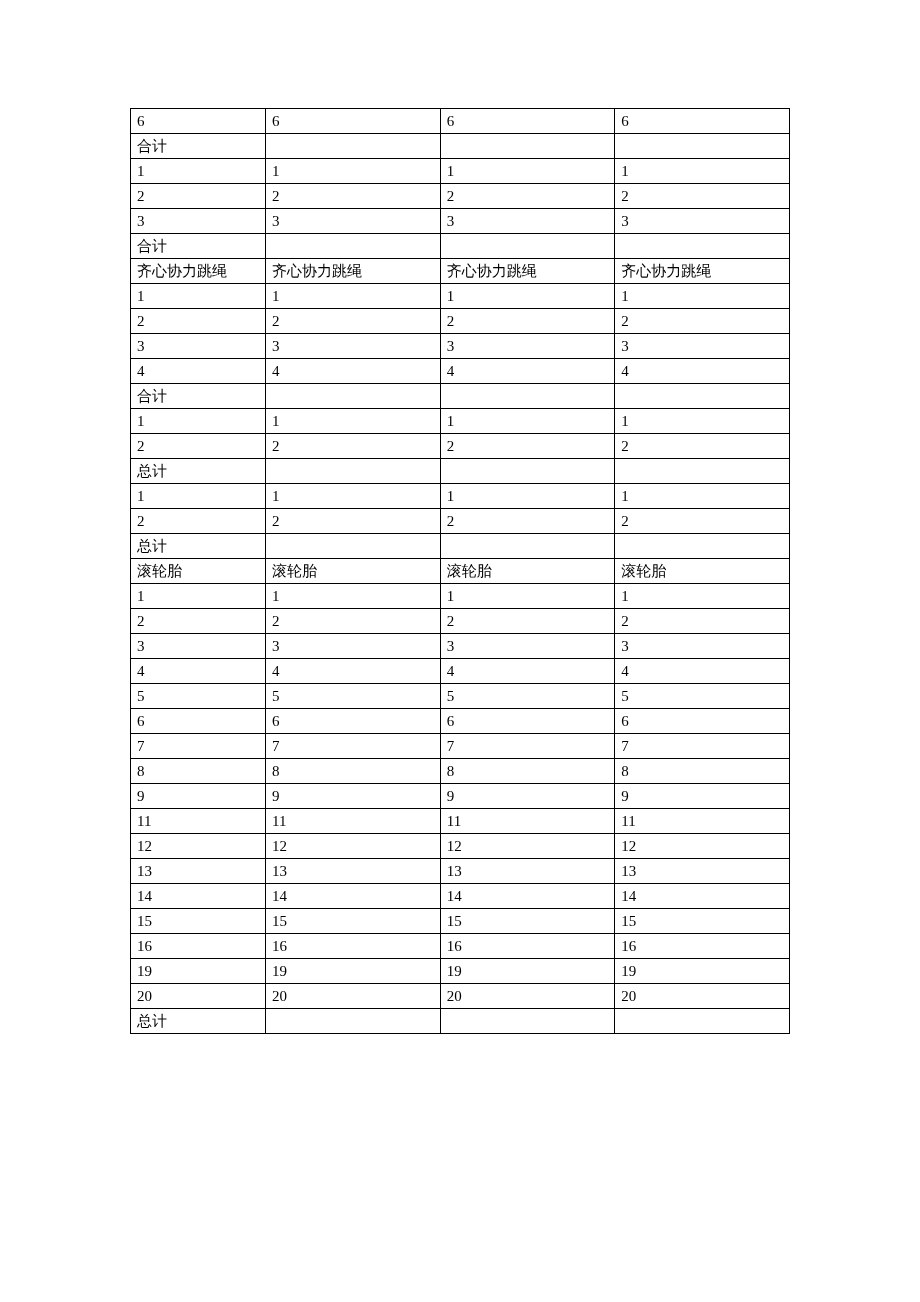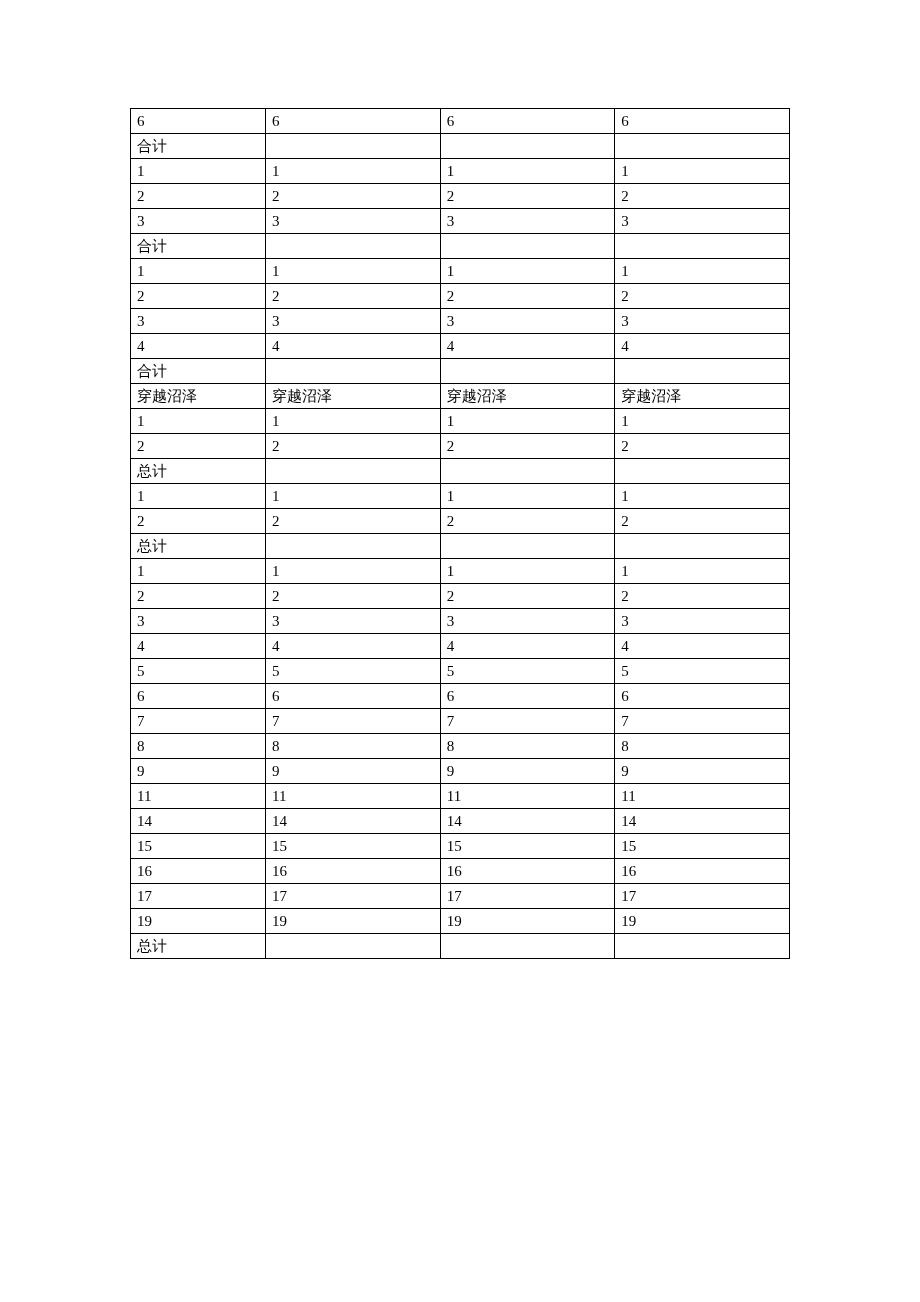--- a/index.html
+++ b/index.html
@@ -77,20 +77,26 @@
           <td>3</td>
           <td>3</td>
         </tr>
         <tr>
           <td>合计</td>
           <td></td>
           <td></td>
           <td></td>
         </tr>
         <tr>
+          <td>齐心协力跳绳</td>
+          <td>齐心协力跳绳</td>
+          <td>齐心协力跳绳</td>
+          <td>齐心协力跳绳</td>
+        </tr>
+        <tr>
           <td>1</td>
           <td>1</td>
           <td>1</td>
           <td>1</td>
         </tr>
         <tr>
           <td>2</td>
           <td>2</td>
           <td>2</td>
           <td>2</td>
@@ -107,26 +113,20 @@
           <td>4</td>
           <td>4</td>
         </tr>
         <tr>
           <td>合计</td>
           <td></td>
           <td></td>
           <td></td>
         </tr>
         <tr>
-          <td>穿越沼泽</td>
-          <td>穿越沼泽</td>
-          <td>穿越沼泽</td>
-          <td>穿越沼泽</td>
-        </tr>
-        <tr>
           <td>1</td>
           <td>1</td>
           <td>1</td>
           <td>1</td>
         </tr>
         <tr>
           <td>2</td>
           <td>2</td>
           <td>2</td>
           <td>2</td>
@@ -149,108 +149,126 @@
           <td>2</td>
           <td>2</td>
         </tr>
         <tr>
           <td>总计</td>
           <td></td>
           <td></td>
           <td></td>
         </tr>
         <tr>
-          <td>1</td>
-          <td>1</td>
-          <td>1</td>
-          <td>1</td>
-        </tr>
-        <tr>
-          <td>2</td>
-          <td>2</td>
-          <td>2</td>
-          <td>2</td>
-        </tr>
-        <tr>
-          <td>3</td>
-          <td>3</td>
-          <td>3</td>
-          <td>3</td>
-        </tr>
-        <tr>
-          <td>4</td>
-          <td>4</td>
-          <td>4</td>
-          <td>4</td>
-        </tr>
-        <tr>
-          <td>5</td>
-          <td>5</td>
-          <td>5</td>
-          <td>5</td>
-        </tr>
-        <tr>
-          <td>6</td>
-          <td>6</td>
-          <td>6</td>
-          <td>6</td>
-        </tr>
-        <tr>
-          <td>7</td>
-          <td>7</td>
-          <td>7</td>
-          <td>7</td>
-        </tr>
-        <tr>
-          <td>8</td>
-          <td>8</td>
-          <td>8</td>
-          <td>8</td>
-        </tr>
-        <tr>
-          <td>9</td>
-          <td>9</td>
-          <td>9</td>
-          <td>9</td>
-        </tr>
-        <tr>
-          <td>11</td>
-          <td>11</td>
-          <td>11</td>
-          <td>11</td>
-        </tr>
-        <tr>
-          <td>14</td>
-          <td>14</td>
-          <td>14</td>
-          <td>14</td>
-        </tr>
-        <tr>
-          <td>15</td>
-          <td>15</td>
-          <td>15</td>
-          <td>15</td>
-        </tr>
-        <tr>
-          <td>16</td>
-          <td>16</td>
-          <td>16</td>
-          <td>16</td>
-        </tr>
-        <tr>
-          <td>17</td>
-          <td>17</td>
-          <td>17</td>
-          <td>17</td>
-        </tr>
-        <tr>
-          <td>19</td>
-          <td>19</td>
-          <td>19</td>
-          <td>19</td>
+          <td>滚轮胎</td>
+          <td>滚轮胎</td>
+          <td>滚轮胎</td>
+          <td>滚轮胎</td>
+        </tr>
+        <tr>
+          <td>1</td>
+          <td>1</td>
+          <td>1</td>
+          <td>1</td>
+        </tr>
+        <tr>
+          <td>2</td>
+          <td>2</td>
+          <td>2</td>
+          <td>2</td>
+        </tr>
+        <tr>
+          <td>3</td>
+          <td>3</td>
+          <td>3</td>
+          <td>3</td>
+        </tr>
+        <tr>
+          <td>4</td>
+          <td>4</td>
+          <td>4</td>
+          <td>4</td>
+        </tr>
+        <tr>
+          <td>5</td>
+          <td>5</td>
+          <td>5</td>
+          <td>5</td>
+        </tr>
+        <tr>
+          <td>6</td>
+          <td>6</td>
+          <td>6</td>
+          <td>6</td>
+        </tr>
+        <tr>
+          <td>7</td>
+          <td>7</td>
+          <td>7</td>
+          <td>7</td>
+        </tr>
+        <tr>
+          <td>8</td>
+          <td>8</td>
+          <td>8</td>
+          <td>8</td>
+        </tr>
+        <tr>
+          <td>9</td>
+          <td>9</td>
+          <td>9</td>
+          <td>9</td>
+        </tr>
+        <tr>
+          <td>11</td>
+          <td>11</td>
+          <td>11</td>
+          <td>11</td>
+        </tr>
+        <tr>
+          <td>12</td>
+          <td>12</td>
+          <td>12</td>
+          <td>12</td>
+        </tr>
+        <tr>
+          <td>13</td>
+          <td>13</td>
+          <td>13</td>
+          <td>13</td>
+        </tr>
+        <tr>
+          <td>14</td>
+          <td>14</td>
+          <td>14</td>
+          <td>14</td>
+        </tr>
+        <tr>
+          <td>15</td>
+          <td>15</td>
+          <td>15</td>
+          <td>15</td>
+        </tr>
+        <tr>
+          <td>16</td>
+          <td>16</td>
+          <td>16</td>
+          <td>16</td>
+        </tr>
+        <tr>
+          <td>19</td>
+          <td>19</td>
+          <td>19</td>
+          <td>19</td>
+        </tr>
+        <tr>
+          <td>20</td>
+          <td>20</td>
+          <td>20</td>
+          <td>20</td>
         </tr>
         <tr>
           <td>总计</td>
           <td></td>
           <td></td>
           <td></td>
         </tr>
       </tbody>
 </table>
 

